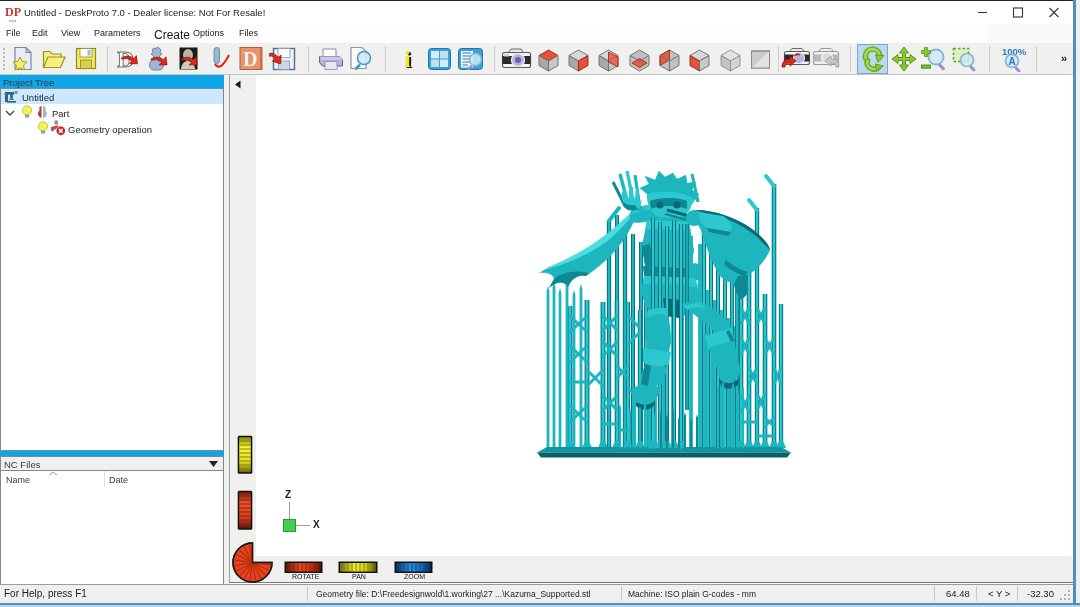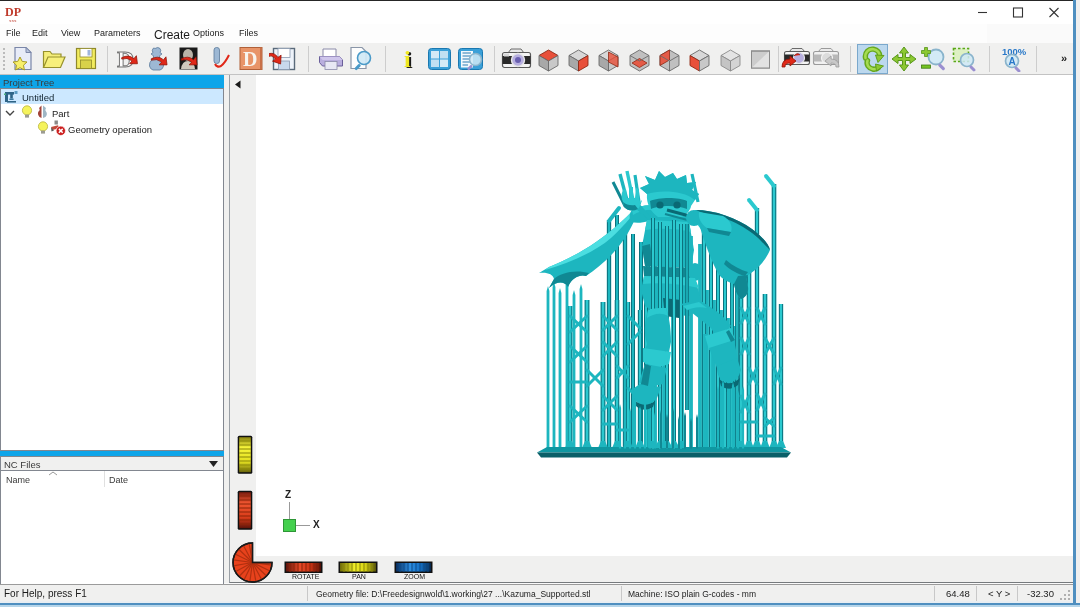--- a/index.html
+++ b/index.html
@@ -14,20 +14,21 @@
 </head>
 <body>
 <div id="win">
   <div class="abs" style="left:0;top:0;width:1080px;height:1px;background:#262626;"></div>
 
   <div class="abs" style="left:0;top:1px;width:1073px;height:23px;background:#ffffff;">
     <svg class="abs" style="left:5px;top:4px;" width="18" height="18" viewBox="0 0 18 18">
       <text x="0" y="11" font-family="Liberation Serif" font-size="12" font-weight="bold" fill="#bf3a2b">DP</text>
       <text x="4" y="17" font-family="Liberation Serif" font-size="5" fill="#bf3a2b">xxx</text>
     </svg>
+    <div class="txt" style="left:24px;top:6px;font-size:9.5px;">Untitled - DeskProto 7.0 - Dealer license: Not For Resale!</div>
     <svg class="abs" style="left:972px;top:0;" width="100" height="23" viewBox="0 0 100 23">
       <line x1="6" y1="11.5" x2="15" y2="11.5" stroke="#333" stroke-width="1.1"></line>
       <rect x="41.5" y="7" width="9" height="9" fill="none" stroke="#333" stroke-width="1.1"></rect>
       <line x1="77.5" y1="7" x2="86.5" y2="16" stroke="#333" stroke-width="1.1"></line>
       <line x1="86.5" y1="7" x2="77.5" y2="16" stroke="#333" stroke-width="1.1"></line>
     </svg>
   </div>
 
   <div class="abs" style="left:0;top:24px;width:987px;height:19px;background:#fdfdfd;">
     <div class="txt" style="left:6px;top:4px;font-size:9px;">File</div>

